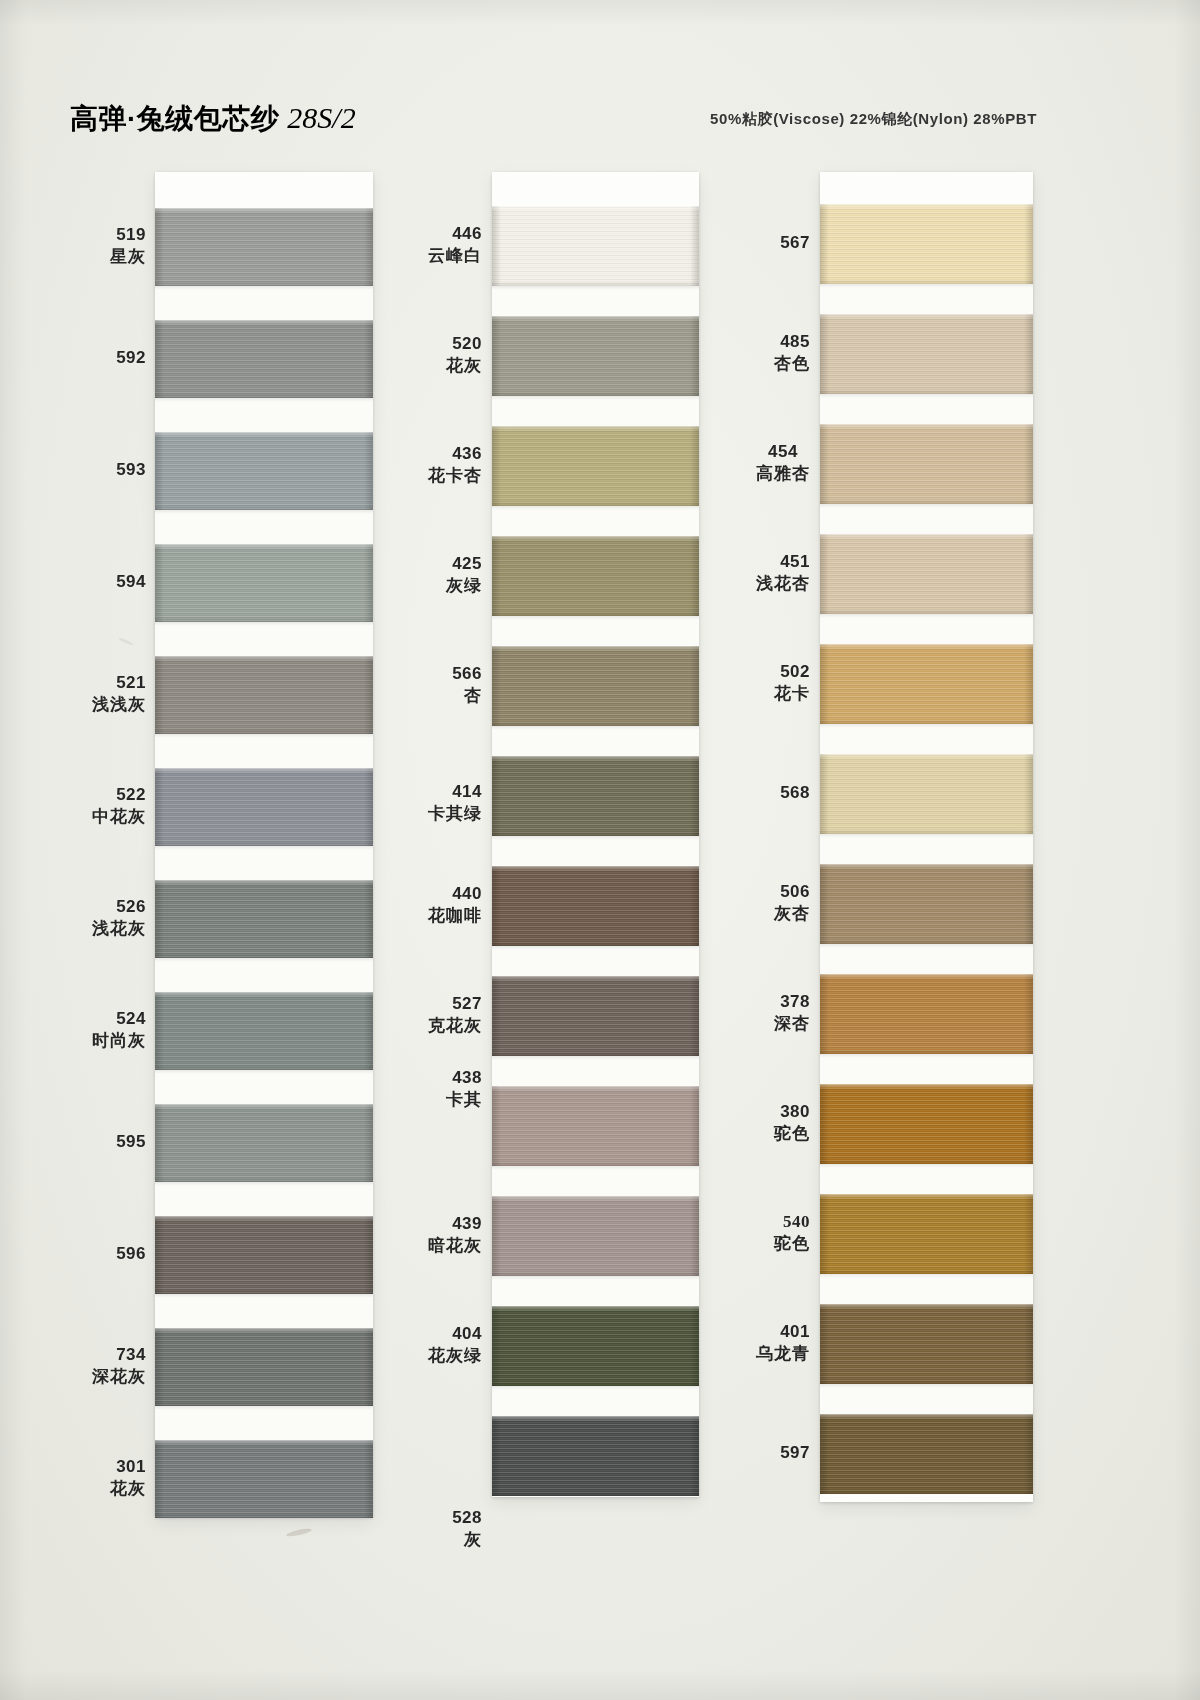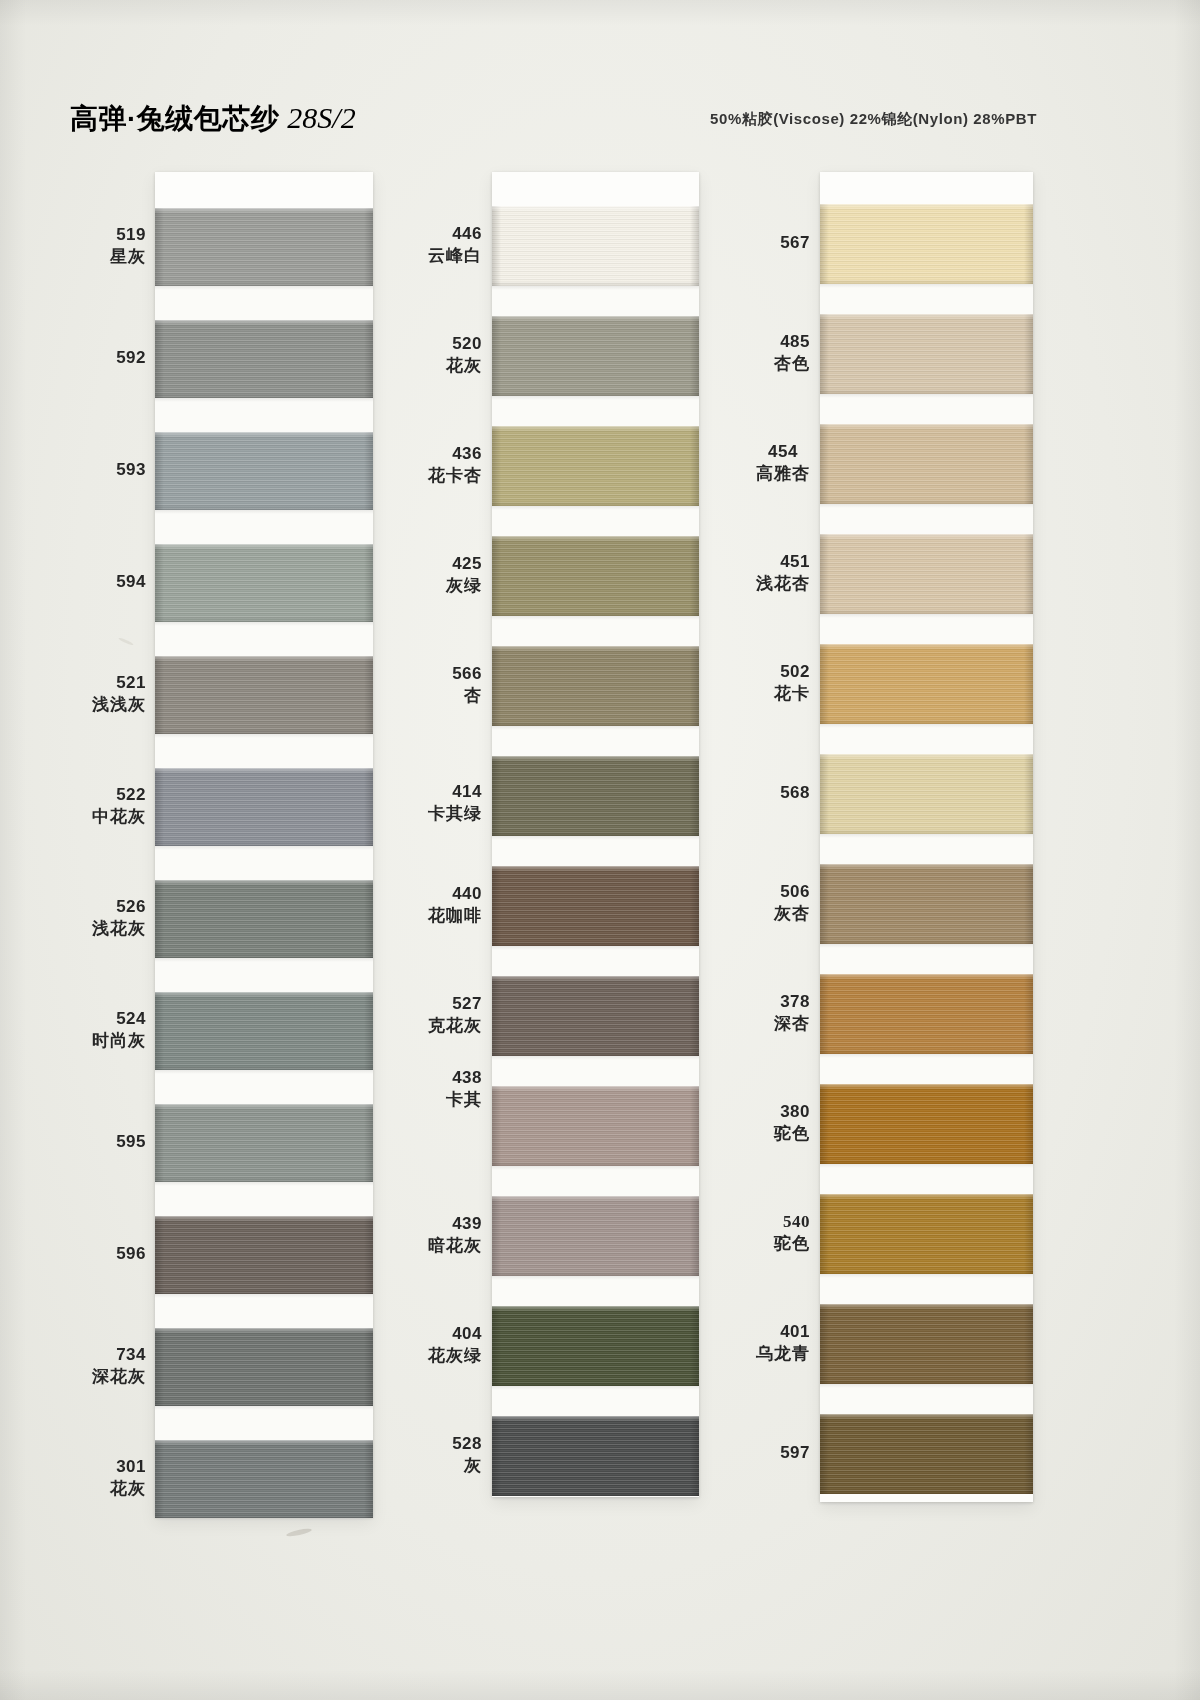--- a/index.html
+++ b/index.html
@@ -421,21 +421,21 @@
       <div class="cname">卡其</div>
     </div>
     <div class="label" style="top: 1041px;">
       <div class="code">439</div>
       <div class="cname">暗花灰</div>
     </div>
     <div class="label" style="top: 1151px;">
       <div class="code">404</div>
       <div class="cname">花灰绿</div>
     </div>
-    <div class="label" style="top: 1261px;">
+    <div class="label" style="top: 1335px;">
       <div class="code">528</div>
       <div class="cname">灰</div>
     </div>
   </div>
 <div class="col" id="col-2" style="left: 820px; top: 172px; width: 213px; height: 1330px;">
     <div class="col-inner" style="padding: 32px 0px;">
       <div class="swatch" style="height: 80px; background: rgb(239, 223, 178);">
         <div class="threads"></div>
         <div class="edgeL"></div>
         <div class="edgeR"></div>

